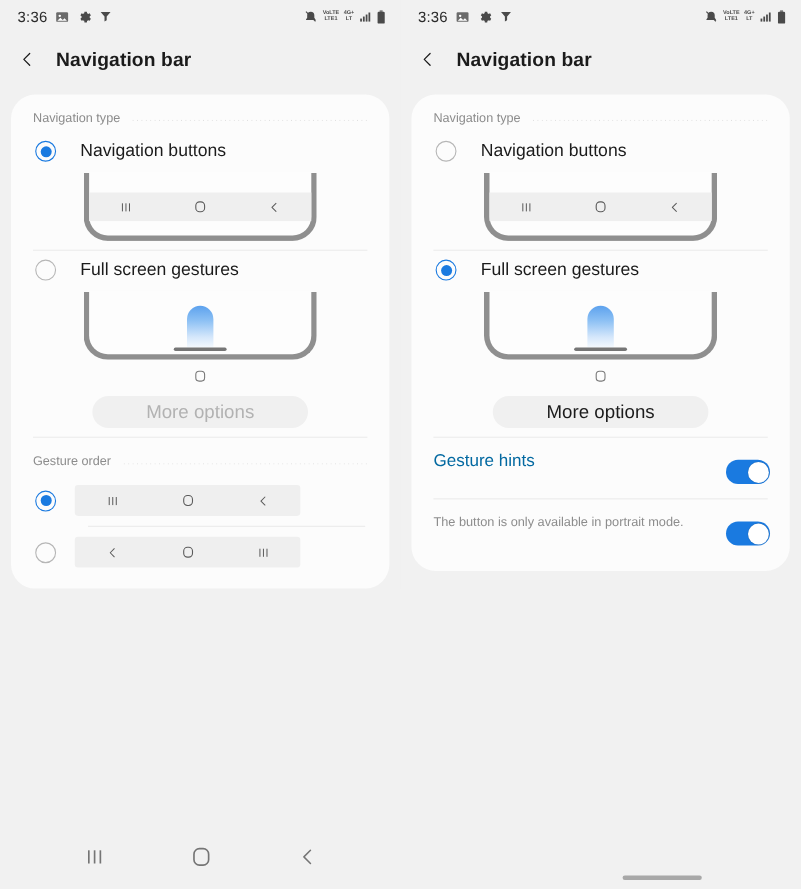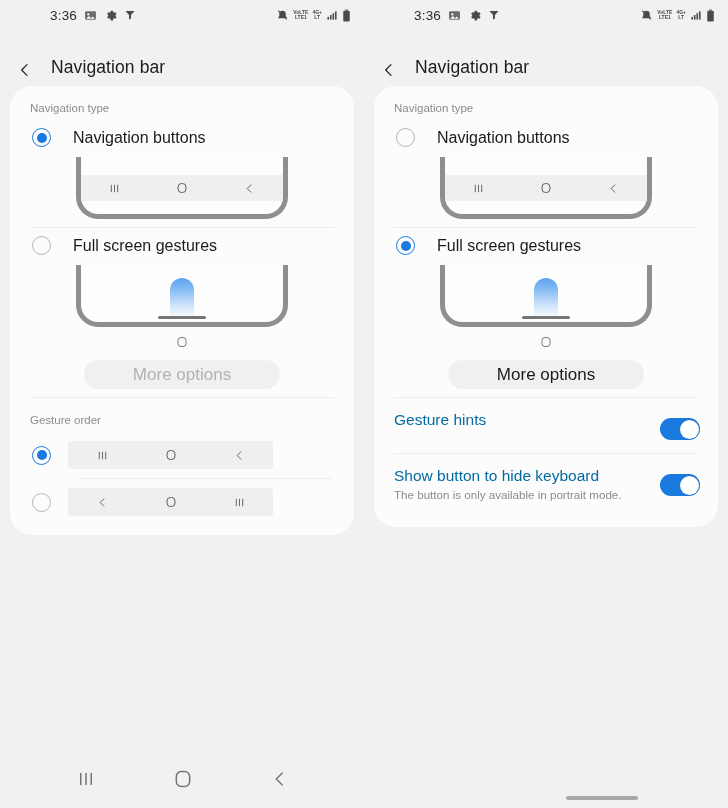--- a/index.html
+++ b/index.html
@@ -13,33 +13,33 @@
 
   .panes { display: flex; width: 728px; }
   .pane { width: 364px; position: relative; background: #f1f1f1; }
 
   
   .statusbar {
     height: 30px; display: flex; align-items: center;
     padding: 0 13px 0 16px; justify-content: space-between;
   }
   .sb-left { display: flex; align-items: center; gap: 7px; }
-  .sb-time { font-size: 13.5px; color: #2b2b2b; letter-spacing: .2px; margin-left: 34px; }
+  .sb-time { font-size: 13.5px; color: #2b2b2b; letter-spacing: .2px; }
   .sb-ic { display: inline-flex; align-items: center; }
   .sb-right { display: flex; align-items: center; gap: 4px; }
   .volte {
     display: flex; flex-direction: column; align-items: center;
     line-height: 1; font-size: 5px; color: #4a4a4a; font-weight: bold;
   }
   .volte span { display: block; transform: scale(1); }
   .net4g { font-size: 5px; color: #4a4a4a; font-weight: bold; line-height: 1;
            display: flex; flex-direction: column; align-items: center; }
 
   
-  .appbar { height: 48px; display: flex; align-items: flex-end; padding: 0 0 0 17px; gap: 18px; }
+  .appbar { height: 48px; display: flex; align-items: center; padding: 0 0 0 17px; gap: 18px; font-weight: bold; }
   .back-chevron { width: 16px; height: 16px; }
   .appbar-title { font-size: 17.5px; color: #1b1b1b; letter-spacing: .1px; }
 
   
   .card {
     margin: 8px 10px 0 10px;
     background: #fcfcfc;
     border-radius: 22px;
     padding-bottom: 10px;
     overflow: hidden;
@@ -484,21 +484,20 @@
           <div class="tr-texts">
             <div class="tr-title">Gesture hints</div>
           </div>
           <span class="switch"></span>
         </div>
 
         <div class="tr-div"></div>
 
         <div class="toggle-row">
           <div class="tr-texts">
-            <div class="tr-title">Show button to hide keyboard</div>
             <div class="tr-sub">The button is only available in portrait mode.</div>
           </div>
           <span class="switch"></span>
         </div>
 
       </div>
     </div>
 
   </div>
 

